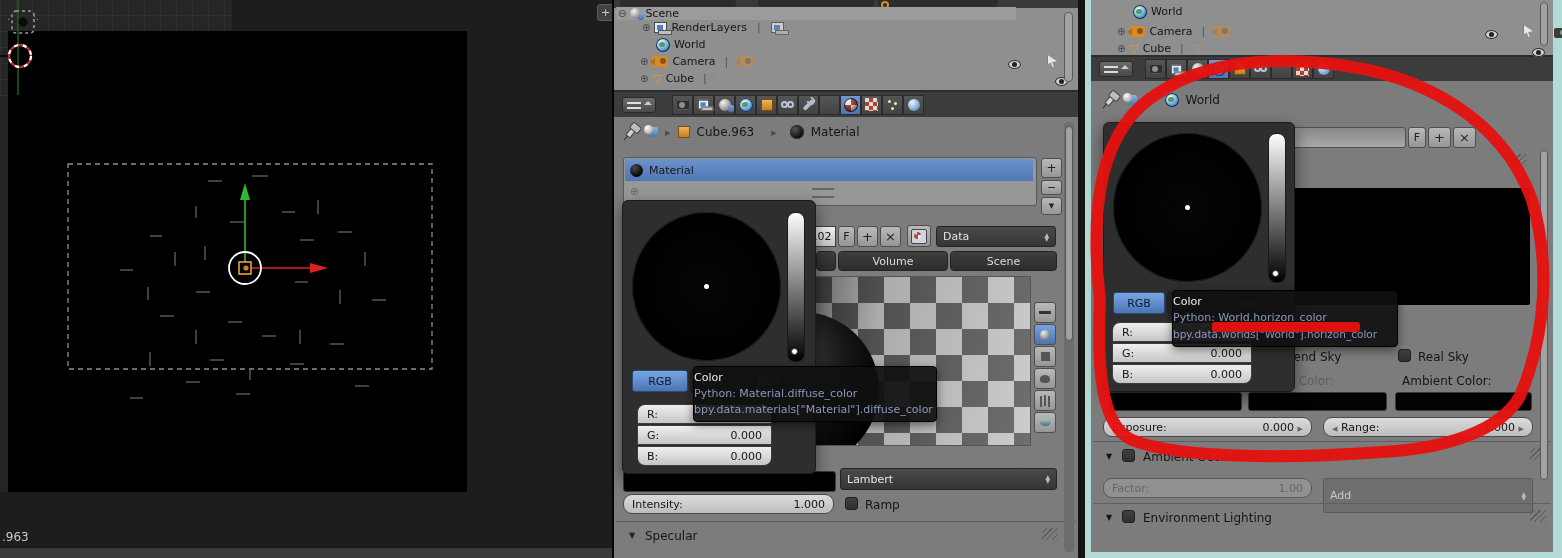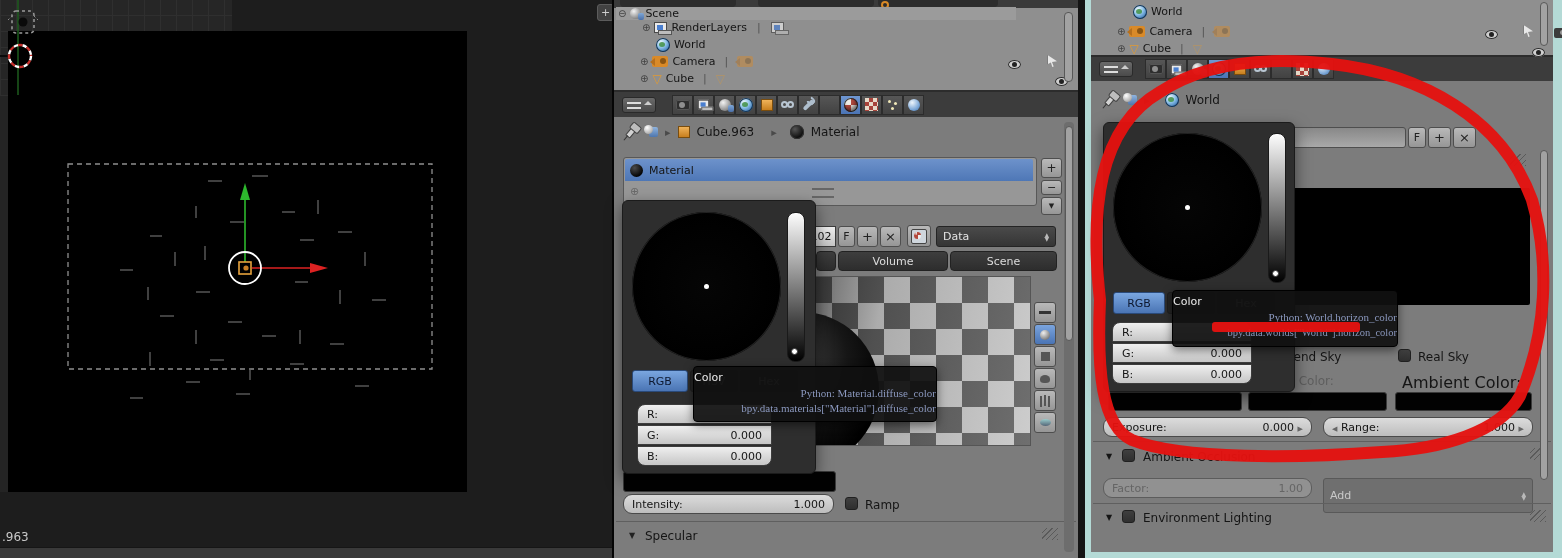--- a/index.html
+++ b/index.html
@@ -85,21 +85,21 @@
   .picker{background:#2e2e2e;border:1px solid #1b1b1b;border-radius:6px;box-shadow:0 6px 16px rgba(0,0,0,.5);}
   .wheel{border-radius:50%;background:radial-gradient(circle,#050505 0%,#000 70%,#020202 100%);box-shadow:inset 0 0 0 1px #222;}
   .wheel-dot{width:5px;height:5px;border-radius:50%;background:#fff;}
   .vslider{background:linear-gradient(#fdfdfd,#000);border-radius:8px;border:1px solid #1a1a1a;}
   .vslider-dot{width:7px;height:7px;border-radius:50%;background:#fff;border:1px solid #333;box-sizing:border-box;}
   .ptab{height:22px;display:flex;align-items:center;justify-content:center;border-radius:3px;box-sizing:border-box;}
   .ptab.on{background:linear-gradient(#7aa6e0,#4a74b4);color:#0d1830;border:1px solid #2a4a7a;}
   .ptab.off{background:#262626;color:#707070;border:1px solid #1f1f1f;}
   .tooltip{background:rgba(16,16,16,.93);border:1px solid #000;border-radius:4px;box-shadow:0 3px 10px rgba(0,0,0,.5);}
   .tt-title{color:#e9e9e9;text-align:left;font-size:11px;}
-  .tt-py{text-align:right;font-size:11px;font-family:Liberation Serif, serif;}
+  .tt-py{text-align:left;font-size:11px;}
   .swatch{background:#020202;border:1px solid #3a3a3a;border-radius:3px;}
   .scroll-track{background:#6d6d6d;border-radius:4px;}
   .scroll-pill{background:#a2a2a2;border-radius:4px;border:1px solid #585858;box-sizing:border-box;}
   .outl-row{display:flex;align-items:center;gap:4px;}
   .checkerbg{background:
      linear-gradient(45deg,#5b5b5b 25%,transparent 25%,transparent 75%,#5b5b5b 75%) 0 0/52px 52px,
      linear-gradient(45deg,#5b5b5b 25%,#c6c6c6 25%,#c6c6c6 75%,#5b5b5b 75%) 26px 26px/52px 52px;}
 </style>
 </head>
 <body>
@@ -341,20 +341,27 @@
       </div>
     <div class="btn" style="height:21px;">
         <span style="width:2px;height:11px;background:#555;box-shadow:4px 1px 0 #555,-4px 1px 0 #555;"></span>
       </div>
     <div class="btn" style="height:21px;">
         <span style="width:11px;height:7px;border-radius:50%;background:linear-gradient(#9cc,#567);"></span>
       </div>
   </div>
 
   <div class="abs swatch" style="left:623px;top:471px;width:211px;height:19px;"></div>
+  <div class="abs drop" style="left:840px;top:468px;width:217px;height:22px;">
+    <span>Lambert</span>
+    <span class="updn">
+        <span>▲</span>
+        <span>▼</span>
+      </span>
+  </div>
   <div class="abs slider" style="left:623px;top:494px;width:211px;height:20px;">
     <span class="txt">Intensity:</span>
     <span class="txt">1.000</span>
   </div>
   <span class="abs chk" style="left:845px;top:497px;"></span>
   <span class="abs txt" style="left:865px;top:499px;font-size:12px;">Ramp</span>
   <div class="abs sep-line" style="left:616px;top:521px;width:460px;"></div>
   <span class="abs txt" style="left:629px;top:532px;font-size:8px;color:#222;">▼</span>
   <span class="abs txt" style="left:645px;top:530px;font-size:12px;">Specular</span>
   <div class="abs grip" style="left:1040px;top:526px;width:20px;height:16px;"></div>
@@ -477,21 +484,21 @@
   <div class="abs grip" style="left:1508px;top:152px;width:20px;height:16px;"></div>
 
   <div class="abs" style="left:1240px;top:188px;width:290px;height:117px;background:#000;border-radius:2px;"></div>
 
   <span class="abs chk" style="left:1263px;top:349px;"></span>
   <span class="abs txt" style="left:1282px;top:351px;font-size:12px;">Blend Sky</span>
   <span class="abs chk" style="left:1398px;top:349px;"></span>
   <span class="abs txt" style="left:1418px;top:351px;font-size:12px;">Real Sky</span>
   <span class="abs txt dim" style="left:1108px;top:375px;font-size:12px;">Horizon Color:</span>
   <span class="abs txt dim" style="left:1256px;top:375px;font-size:12px;">Zenith Color:</span>
-  <span class="abs txt" style="left:1402px;top:375px;font-size:16px;">Ambient Color:</span>
+  <span class="abs txt" style="left:1402px;top:375px;font-size:12px;">Ambient Color:</span>
   <div class="abs swatch" style="left:1108px;top:392px;width:132px;height:17px;"></div>
   <div class="abs swatch" style="left:1248px;top:392px;width:137px;height:17px;"></div>
   <div class="abs swatch" style="left:1395px;top:392px;width:135px;height:17px;"></div>
   <div class="abs slider" style="left:1103px;top:417px;width:209px;height:20px;">
     <span class="txt">Exposure:</span>
     <span class="txt"><span>0.000</span>
     <span style="font-size:7px;color:#666;">▶</span></span>
   </div>
   <div class="abs slider" style="left:1323px;top:417px;width:210px;height:20px;">
     <span class="txt"><span style="font-size:7px;color:#666;">◀</span>

